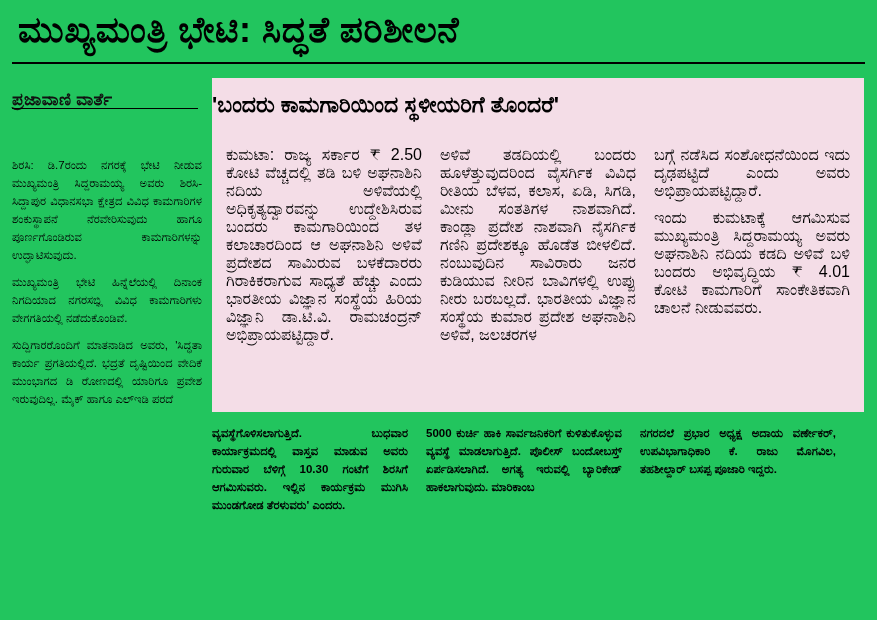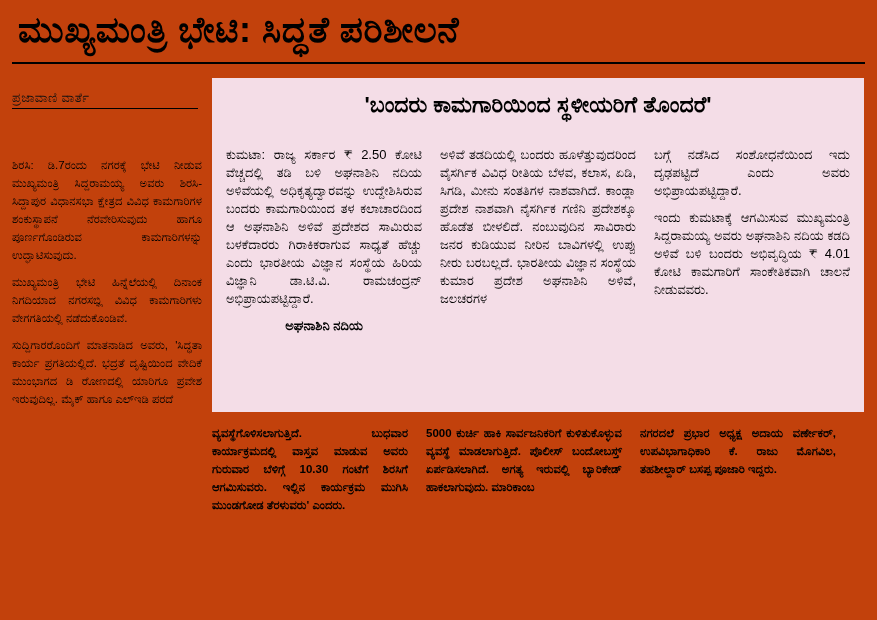--- a/index.html
+++ b/index.html
@@ -11,21 +11,21 @@
     width: 877px;
     height: 620px;
     font-family: "Liberation Sans", sans-serif;
     color: #000000;
     overflow: hidden;
   }
   .page {
     position: relative;
     width: 877px;
     height: 620px;
-    background: #c2410c;
+    background: #22c55e;
     box-sizing: border-box;
   }
 
   
   .headline {
     position: absolute;
     left: 18px;
     top: 8px;
     width: 845px;
     font-family: "Liberation Sans", sans-serif;
@@ -44,22 +44,22 @@
     height: 2px;
     background: #000000;
   }
 
   
   .byline {
     position: absolute;
     left: 12px;
     top: 90px;
     width: 190px;
-    font-size: 13px;
-    font-weight: normal;
+    font-size: 17px;
+    font-weight: bold;
     letter-spacing: 0.3px;
     color: #111111;
   }
   .byline-rule {
     position: absolute;
     left: 12px;
     top: 108px;
     width: 186px;
     height: 1px;
     background: #000000;
@@ -72,38 +72,37 @@
     top: 78px;
     width: 652px;
     height: 334px;
     background: #f4dde7;
   }
   .panel-title {
     position: absolute;
     left: 0;
     top: 12px;
     width: 652px;
-    text-align: center;
     font-size: 22px;
     font-weight: bold;
     line-height: 30px;
     color: #000000;
     white-space: nowrap;
   }
   .panel-cols {
     position: absolute;
     left: 14px;
     top: 68px;
     width: 624px;
     display: flex;
     gap: 18px;
   }
   .panel-col {
     width: 196px;
-    font-size: 13px;
+    font-size: 16px;
     line-height: 18px;
     text-align: justify;
     color: #000000;
   }
   .panel-col p {
     margin: 0 0 9px 0;
   }
   .panel-col .caption {
     font-weight: bold;
     text-align: center;
@@ -160,21 +159,20 @@
     <p>ಶಿರಸಿ: ಡಿ.7ರಂದು ನಗರಕ್ಕೆ ಭೇಟಿ ನೀಡುವ ಮುಖ್ಯಮಂತ್ರಿ ಸಿದ್ದರಾಮಯ್ಯ ಅವರು ಶಿರಸಿ- ಸಿದ್ದಾಪುರ ವಿಧಾನಸಭಾ ಕ್ಷೇತ್ರದ ವಿವಿಧ ಕಾಮಗಾರಿಗಳ ಶಂಕುಸ್ಥಾಪನೆ ನೆರವೇರಿಸುವುದು ಹಾಗೂ ಪೂರ್ಣಗೊಂಡಿರುವ ಕಾಮಗಾರಿಗಳನ್ನು ಉದ್ಘಾಟಿಸುವುದು.</p>
     <p>ಮುಖ್ಯಮಂತ್ರಿ ಭೇಟಿ ಹಿನ್ನೆಲೆಯಲ್ಲಿ ದಿನಾಂಕ ನಿಗದಿಯಾದ ನಗರಸಭ್ಲಿ ವಿವಿಧ ಕಾಮಗಾರಿಗಳು ವೇಗಗತಿಯಲ್ಲಿ ನಡೆದುಕೊಂಡಿವೆ.</p>
     <p>ಸುದ್ದಿಗಾರರೊಂದಿಗೆ ಮಾತನಾಡಿದ ಅವರು, 'ಸಿದ್ಧತಾ ಕಾರ್ಯ ಪ್ರಗತಿಯಲ್ಲಿದೆ. ಭದ್ರತೆ ದೃಷ್ಟಿಯಿಂದ ವೇದಿಕೆ ಮುಂಭಾಗದ ಡಿ ರೋಣದಲ್ಲಿ ಯಾರಿಗೂ ಪ್ರವೇಶ ಇರುವುದಿಲ್ಲ. ಮೈಕ್ ಹಾಗೂ ಎಲ್‌ಇಡಿ ಪರದೆ</p>
   </div>
 
   <div class="panel">
     <div class="panel-title">'ಬಂದರು ಕಾಮಗಾರಿಯಿಂದ ಸ್ಥಳೀಯರಿಗೆ ತೊಂದರೆ'</div>
     <div class="panel-cols">
       <div class="panel-col">
         <p>ಕುಮಟಾ: ರಾಜ್ಯ ಸರ್ಕಾರ ₹ 2.50 ಕೋಟಿ ವೆಚ್ಚದಲ್ಲಿ ತಡಿ ಬಳಿ ಅಘನಾಶಿನಿ ನದಿಯ ಅಳಿವೆಯಲ್ಲಿ ಅಧಿಕೃತ್ಯದ್ವಾರವನ್ನು ಉದ್ದೇಶಿಸಿರುವ ಬಂದರು ಕಾಮಗಾರಿಯಿಂದ ತಳ ಕಲಾಚಾರದಿಂದ ಆ ಅಘನಾಶಿನಿ ಅಳಿವೆ ಪ್ರದೇಶದ ಸಾಮಿರುವ ಬಳಕೆದಾರರು ಗಿರಾಕಿಕರಾಗುವ ಸಾಧ್ಯತೆ ಹೆಚ್ಚು ಎಂದು ಭಾರತೀಯ ವಿಜ್ಞಾನ ಸಂಸ್ಥೆಯ ಹಿರಿಯ ವಿಜ್ಞಾನಿ ಡಾ.ಟಿ.ವಿ. ರಾಮಚಂದ್ರನ್ ಅಭಿಪ್ರಾಯಪಟ್ಟಿದ್ದಾರೆ.</p>
-        <p class="caption">ಅಘನಾಶಿನಿ ನದಿಯ</p>
       </div>
       <div class="panel-col">
         <p>ಅಳಿವೆ ತಡದಿಯಲ್ಲಿ ಬಂದರು ಹೂಳೆತ್ತುವುದರಿಂದ ವೈಸರ್ಗಿಕ ವಿವಿಧ ರೀತಿಯ ಬೆಳವ, ಕಲಾಸ, ಏಡಿ, ಸಿಗಡಿ, ಮೀನು ಸಂತತಿಗಳ ನಾಶವಾಗಿದೆ. ಕಾಂಡ್ಲಾ ಪ್ರದೇಶ ನಾಶವಾಗಿ ನೈಸರ್ಗಿಕ ಗಣಿನಿ ಪ್ರದೇಶಕ್ಕೂ ಹೊಡೆತ ಬೀಳಲಿದೆ. ನಂಬುವುದಿನ ಸಾವಿರಾರು ಜನರ ಕುಡಿಯುವ ನೀರಿನ ಬಾವಿಗಳಲ್ಲಿ ಉಪ್ಪು ನೀರು ಬರಬಲ್ಲದೆ. ಭಾರತೀಯ ವಿಜ್ಞಾನ ಸಂಸ್ಥೆಯ ಕುಮಾರ ಪ್ರದೇಶ ಅಘನಾಶಿನಿ ಅಳಿವೆ, ಜಲಚರಗಳ</p>
       </div>
       <div class="panel-col">
         <p>ಬಗ್ಗೆ ನಡೆಸಿದ ಸಂಶೋಧನೆಯಿಂದ ಇದು ದೃಢಪಟ್ಟಿದೆ ಎಂದು ಅವರು ಅಭಿಪ್ರಾಯಪಟ್ಟಿದ್ದಾರೆ.</p>
         <p>ಇಂದು ಕುಮಟಾಕ್ಕೆ ಆಗಮಿಸುವ ಮುಖ್ಯಮಂತ್ರಿ ಸಿದ್ದರಾಮಯ್ಯ ಅವರು ಅಘನಾಶಿನಿ ನದಿಯ ಕಡದಿ ಅಳಿವೆ ಬಳಿ ಬಂದರು ಅಭಿವೃದ್ಧಿಯ ₹ 4.01 ಕೋಟಿ ಕಾಮಗಾರಿಗೆ ಸಾಂಕೇತಿಕವಾಗಿ ಚಾಲನೆ ನೀಡುವವರು.</p>
       </div>
     </div>
   </div>

